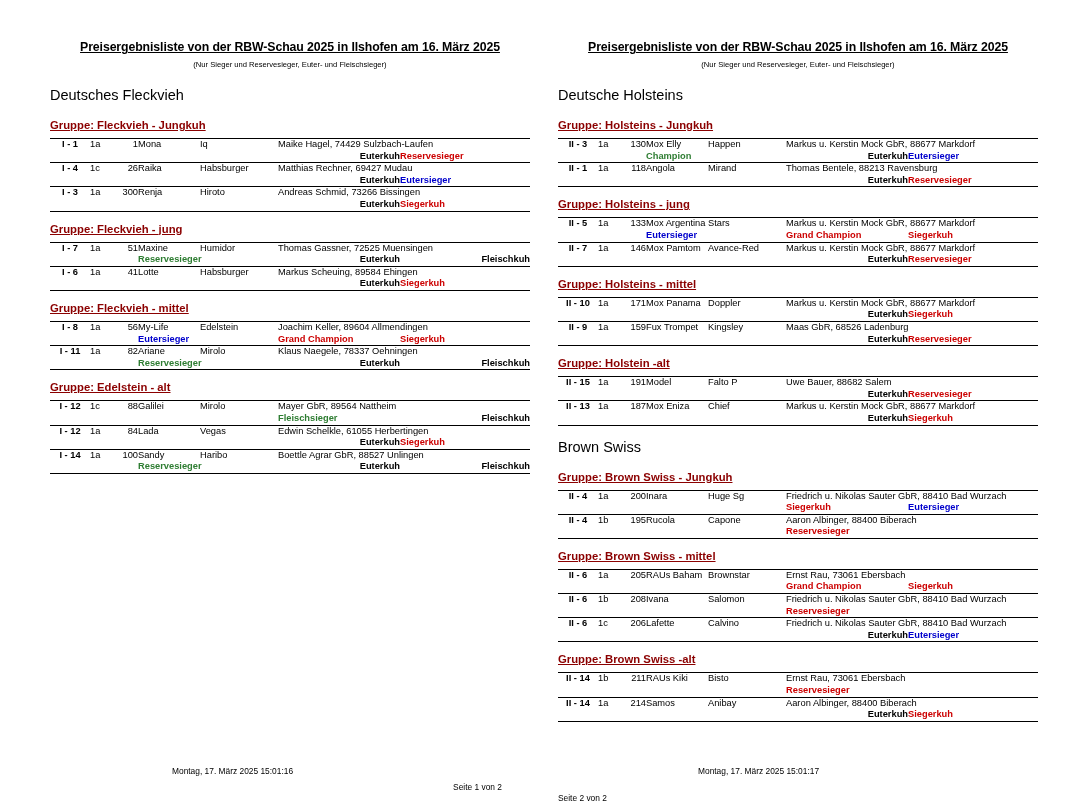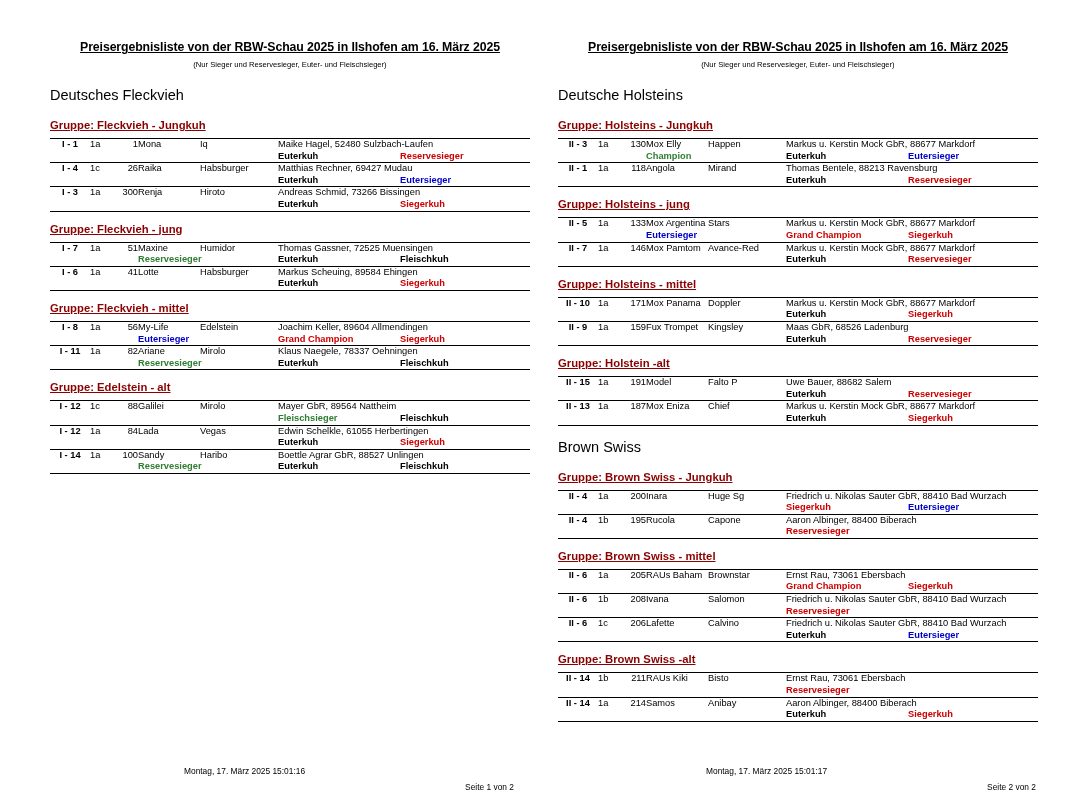--- a/index.html
+++ b/index.html
@@ -130,34 +130,34 @@
   .slots {
     display: flex;
     width: 252px;
   }
   .slot-a { width: 122px; font-weight: bold; }
   .slot-b { width: 130px; font-weight: bold; }
 
   .c-red   { color: #CC0000; }
   .c-blue  { color: #0000CC; }
   .c-green { color: #2E7D32; }
-  .c-black { color: #000000; }
+  .c-black { color: #000000; text-align: right; }
 
   
   .footer {
     position: absolute;
-    left: 44px;
+    left: 32px;
     width: 480px;
     top: 766px;
     font-size: 8.4px;
     display: flex;
     justify-content: space-between;
     line-height: 11px;
   }
-  .page.right .footer { left: 26px; }
+  .page.right .footer { left: 18px; flex-direction: column; }
   .footer .f-date { padding-left: 140px; }
   .footer .f-page { padding-right: 10px; margin-top: 16px; }
 </style>
 </head>
 <body>
 
 <div class="sheet" id="sheet">
     <div class="page">
       <div class="page-inner">
         <div class="doc-title">Preisergebnisliste von der RBW-Schau 2025 in Ilshofen am 16. März 2025</div>
@@ -176,21 +176,21 @@
           <tbody>
             <tr class="rule">
               <td colspan="6"></td>
             </tr>
             <tr class="r1">
               <td class="cat">I - 1</td>
               <td class="rank">1a</td>
               <td class="num">1</td>
               <td class="name">Mona</td>
               <td class="sire">Iq</td>
-              <td class="owner">Maike Hagel, 52480 Sulzbach-Laufen</td>
+              <td class="owner">Maike Hagel, 74429 Sulzbach-Laufen</td>
             </tr>
             <tr class="r2">
               <td></td>
               <td></td>
               <td></td>
               <td class="lbl-left c-green" colspan="2"></td>
               <td>
                 <div class="slots">
                   <span class="slot-a c-black">Euterkuh</span>
                   <span class="slot-b c-red">Reservesieger</span>

